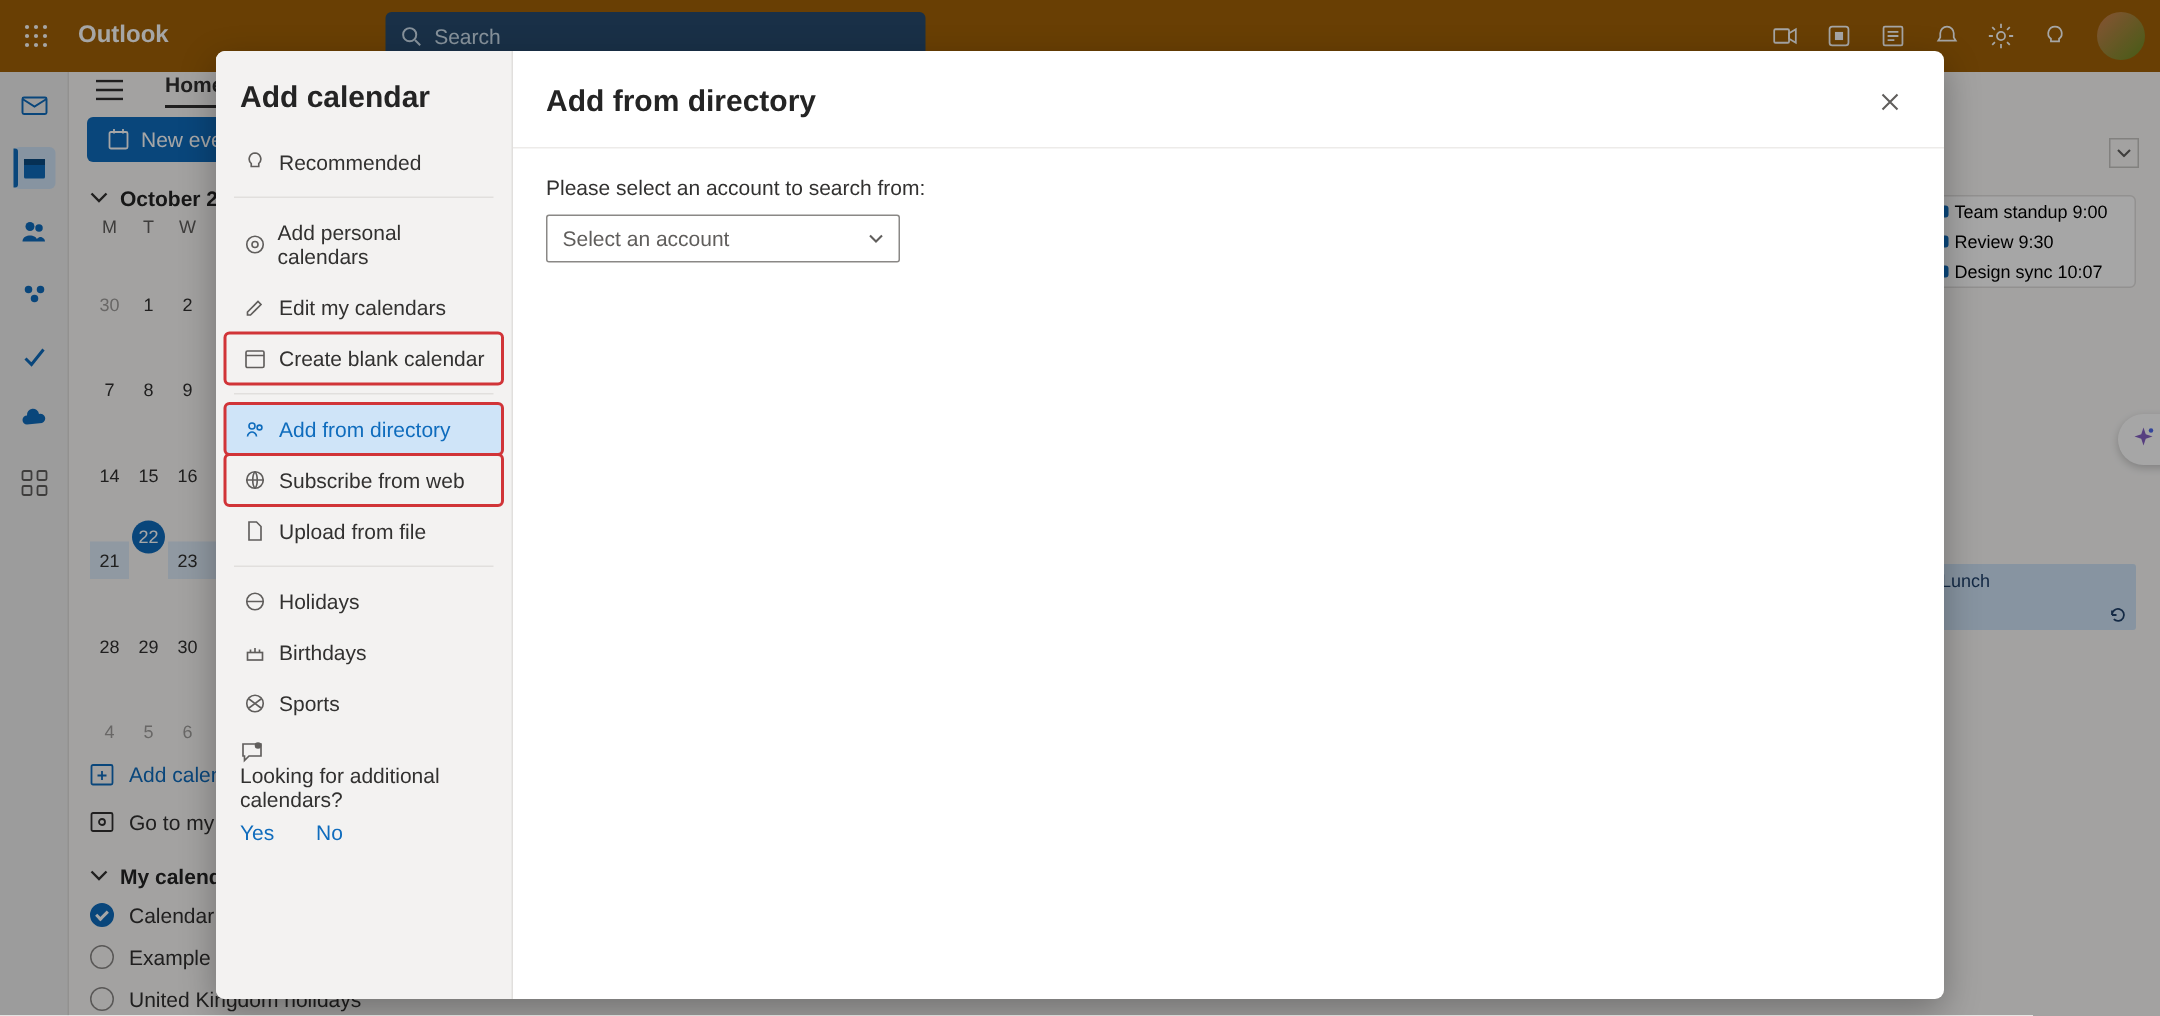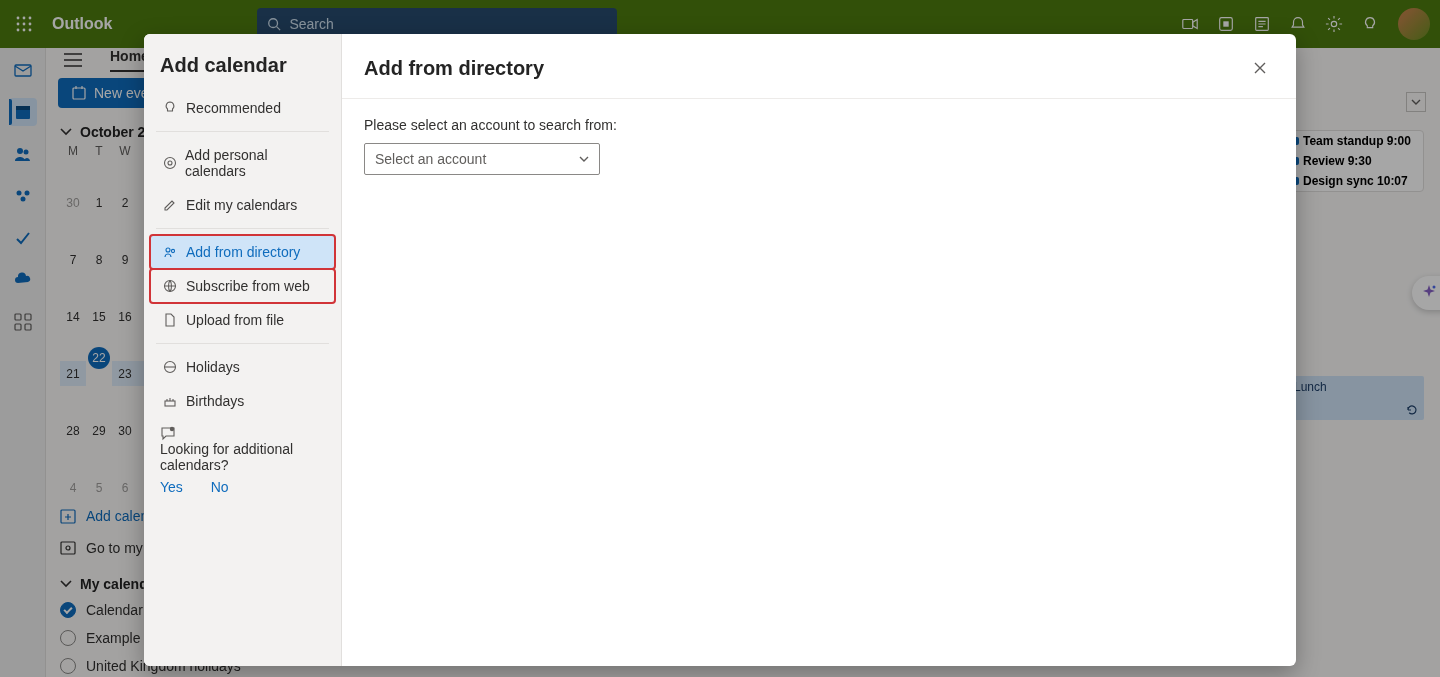--- a/index.html
+++ b/index.html
@@ -1,19 +1,19 @@
 <!DOCTYPE html>
 <html><head>
 <meta charset="utf-8">
 <style>
 * { box-sizing: border-box; margin: 0; padding: 0; font-family: "Segoe UI", Arial, sans-serif; }
 body { width: 1440px; height: 677px; overflow: hidden; background: #faf9f8; position: relative; }
 
 
-.topbar { height: 48px; background: #4d7c0f; display: flex; align-items: center; color: #fff; }
+.topbar { height: 48px; background: #a16207; display: flex; align-items: center; color: #fff; }
 .topbar .waffle { width: 48px; display: flex; justify-content: center; align-items: center; }
 .topbar .brand { font-size: 16px; font-weight: 600; padding-left: 4px; }
 .topbar .search { margin-left: 145px; width: 360px; height: 32px; background: #274b6d; border-radius: 4px; display: flex; align-items: center; padding: 0 10px; color: #cfe0ef; font-size: 14px; }
 .topbar .search svg { margin-right: 8px; }
 .topbar .spacer { flex: 1; }
 .topbar .ticon { width: 36px; height: 48px; display: flex; align-items: center; justify-content: center; }
 .topbar .avatar { width: 32px; height: 32px; border-radius: 50%; background: linear-gradient(135deg,#d08050,#6b8e23); margin: 0 10px; }
 
 
 .mainrow { display: flex; height: 629px; }
@@ -47,21 +47,21 @@
 .sidelink { display: flex; align-items: center; gap: 10px; padding: 8px 14px; font-size: 14px; color: #0f6cbd; }
 .sidelink.dark { color: #323130; }
 .sechdr { display: flex; align-items: center; gap: 8px; padding: 12px 14px 4px; font-size: 14px; font-weight: 600; color: #242424; }
 .callist .ci { display: flex; align-items: center; gap: 10px; padding: 6px 14px; font-size: 14px; color: #323130; }
 .callist .ci .chk { width: 16px; height: 16px; border-radius: 50%; border: 1px solid #8a8886; }
 .callist .ci .chk.on { background: #0f6cbd; border-color: #0f6cbd; display:flex; align-items:center; justify-content:center; }
 .callist .ci .chk.on::after { content:""; width:6px; height:3px; border-left:2px solid #fff; border-bottom:2px solid #fff; transform:rotate(-45deg); margin-top:-2px; }
 
 
 .dayarea { position: absolute; left: 1280px; top: 48px; right: 10px; height: 620px; }
-.daycard { position: absolute; right: 6px; top: 82px; width: 140px; background: #fff; border: 1px solid #e1dfdd; border-radius: 4px; font-size: 12px; font-weight: bold; }
+.daycard { position: absolute; right: 6px; top: 82px; width: 140px; background: #fff; border: 1px solid #e1dfdd; border-radius: 4px; font-size: 12px; }
 .daycard .dcrow { display:flex; align-items:center; padding: 3px 6px; gap:4px; }
 .daycard .dcrow .dot { width:8px; height:8px; background:#0f6cbd; border-radius:2px; }
 .eventblk { position: absolute; right: 6px; top: 328px; width: 140px; height: 44px; background: #cfe4f8; border-left: 4px solid #0f6cbd; border-radius: 2px; font-size: 12px; color: #20416b; padding: 4px 6px; }
 .eventblk .rep { position:absolute; right:6px; bottom:4px; }
 
 
 .sparkle { position: absolute; right: -6px; top: 276px; width: 34px; height: 34px; background: #fff; border-radius: 17px 0 0 17px; box-shadow: 0 2px 6px rgba(0,0,0,0.2); display:flex; align-items:center; justify-content:center; }
 
 
 .overlay { position: absolute; inset: 0; background: rgba(0,0,0,0.35); display: flex; align-items: flex-start; justify-content: center; }
@@ -409,20 +409,29 @@
           <span>Add personal calendars</span>
         </div>
         <div class="mi">
           <span class="mico">
               <svg width="14" height="14" viewBox="0 0 14 14">
                 <path d="M2 10l7-7 2 2-7 7H2z" fill="none" stroke="#605e5c" stroke-width="1.1"></path>
               </svg>
             </span>
           <span>Edit my calendars</span>
         </div>
+        <div class="mi hl">
+          <span class="mico">
+              <svg width="14" height="14" viewBox="0 0 14 14">
+                <rect x="1" y="2" width="12" height="11" rx="1" fill="none" stroke="#605e5c" stroke-width="1.1"></rect>
+                <path d="M1 5h12" stroke="#605e5c" stroke-width="1.1"></path>
+              </svg>
+            </span>
+          <span>Create blank calendar</span>
+        </div>
         <div class="sep"></div>
         <div class="mi active hl">
           <span class="mico">
               <svg width="14" height="14" viewBox="0 0 14 14">
                 <circle cx="5" cy="5" r="2" fill="none" stroke="#0f6cbd" stroke-width="1.1"></circle>
                 <circle cx="10" cy="6" r="1.6" fill="none" stroke="#0f6cbd" stroke-width="1.1"></circle>
                 <path d="M2 12c0-2 2-3 3-3s3 1 3 3" fill="none" stroke="#0f6cbd" stroke-width="1.1"></path>
               </svg>
             </span>
           <span>Add from directory</span>
@@ -455,20 +464,29 @@
           <span>Holidays</span>
         </div>
         <div class="mi">
           <span class="mico">
               <svg width="14" height="14" viewBox="0 0 14 14">
                 <rect x="2" y="7" width="10" height="5" fill="none" stroke="#605e5c" stroke-width="1.1"></rect>
                 <path d="M4 7V5M7 7V4M10 7V5" stroke="#605e5c" stroke-width="1.1"></path>
               </svg>
             </span>
           <span>Birthdays</span>
+        </div>
+        <div class="mi">
+          <span class="mico">
+              <svg width="14" height="14" viewBox="0 0 14 14">
+                <circle cx="7" cy="7" r="5.5" fill="none" stroke="#605e5c" stroke-width="1.1"></circle>
+                <path d="M3 4l8 6M3 10l8-6" stroke="#605e5c" stroke-width="1.1"></path>
+              </svg>
+            </span>
+          <span>Sports</span>
         </div>
         <div class="additional">
           <span class="mico" style="display:inline-block; margin-right:6px; vertical-align:middle;"><svg width="16" height="16" viewBox="0 0 16 16">
                 <path d="M2 3h12v8H6l-3 3V11H2z" fill="none" stroke="#605e5c" stroke-width="1.1"></path>
                 <circle cx="12" cy="4" r="2.2" fill="#605e5c"></circle>
               </svg></span><br>
           <span>Looking for additional calendars?</span>
           <div class="links">
             <span>Yes</span>
             <span>No</span>

